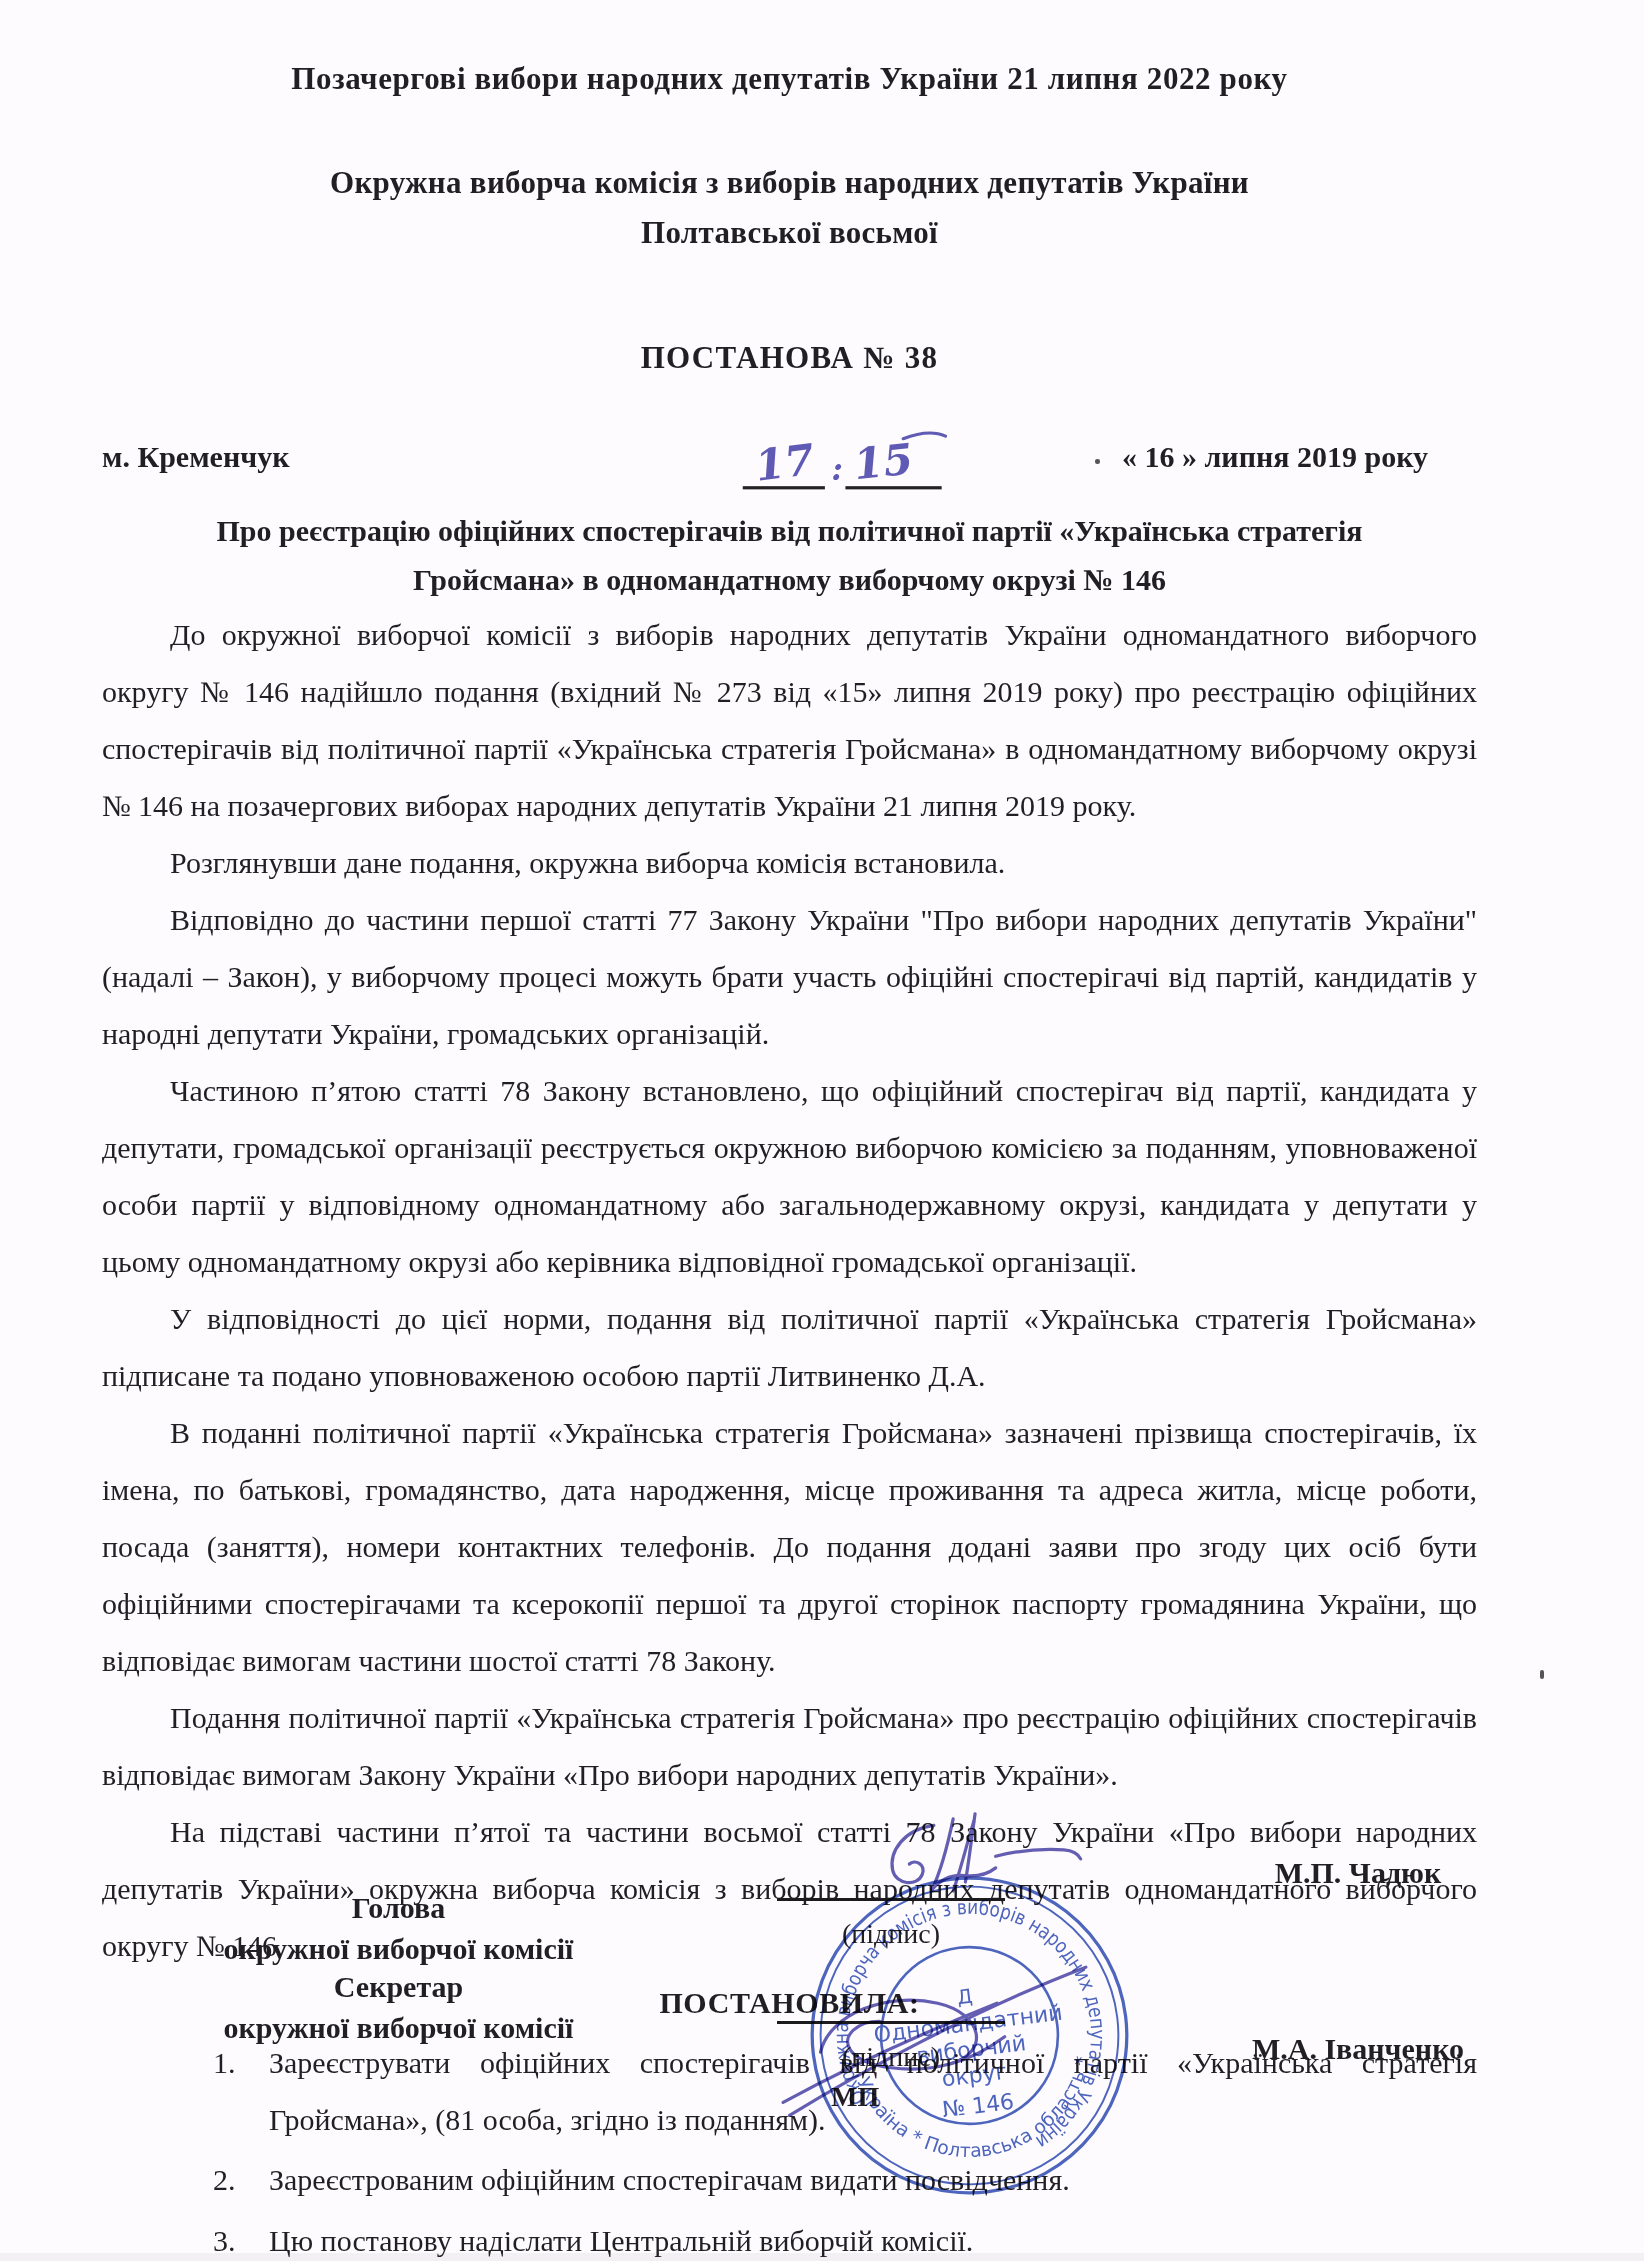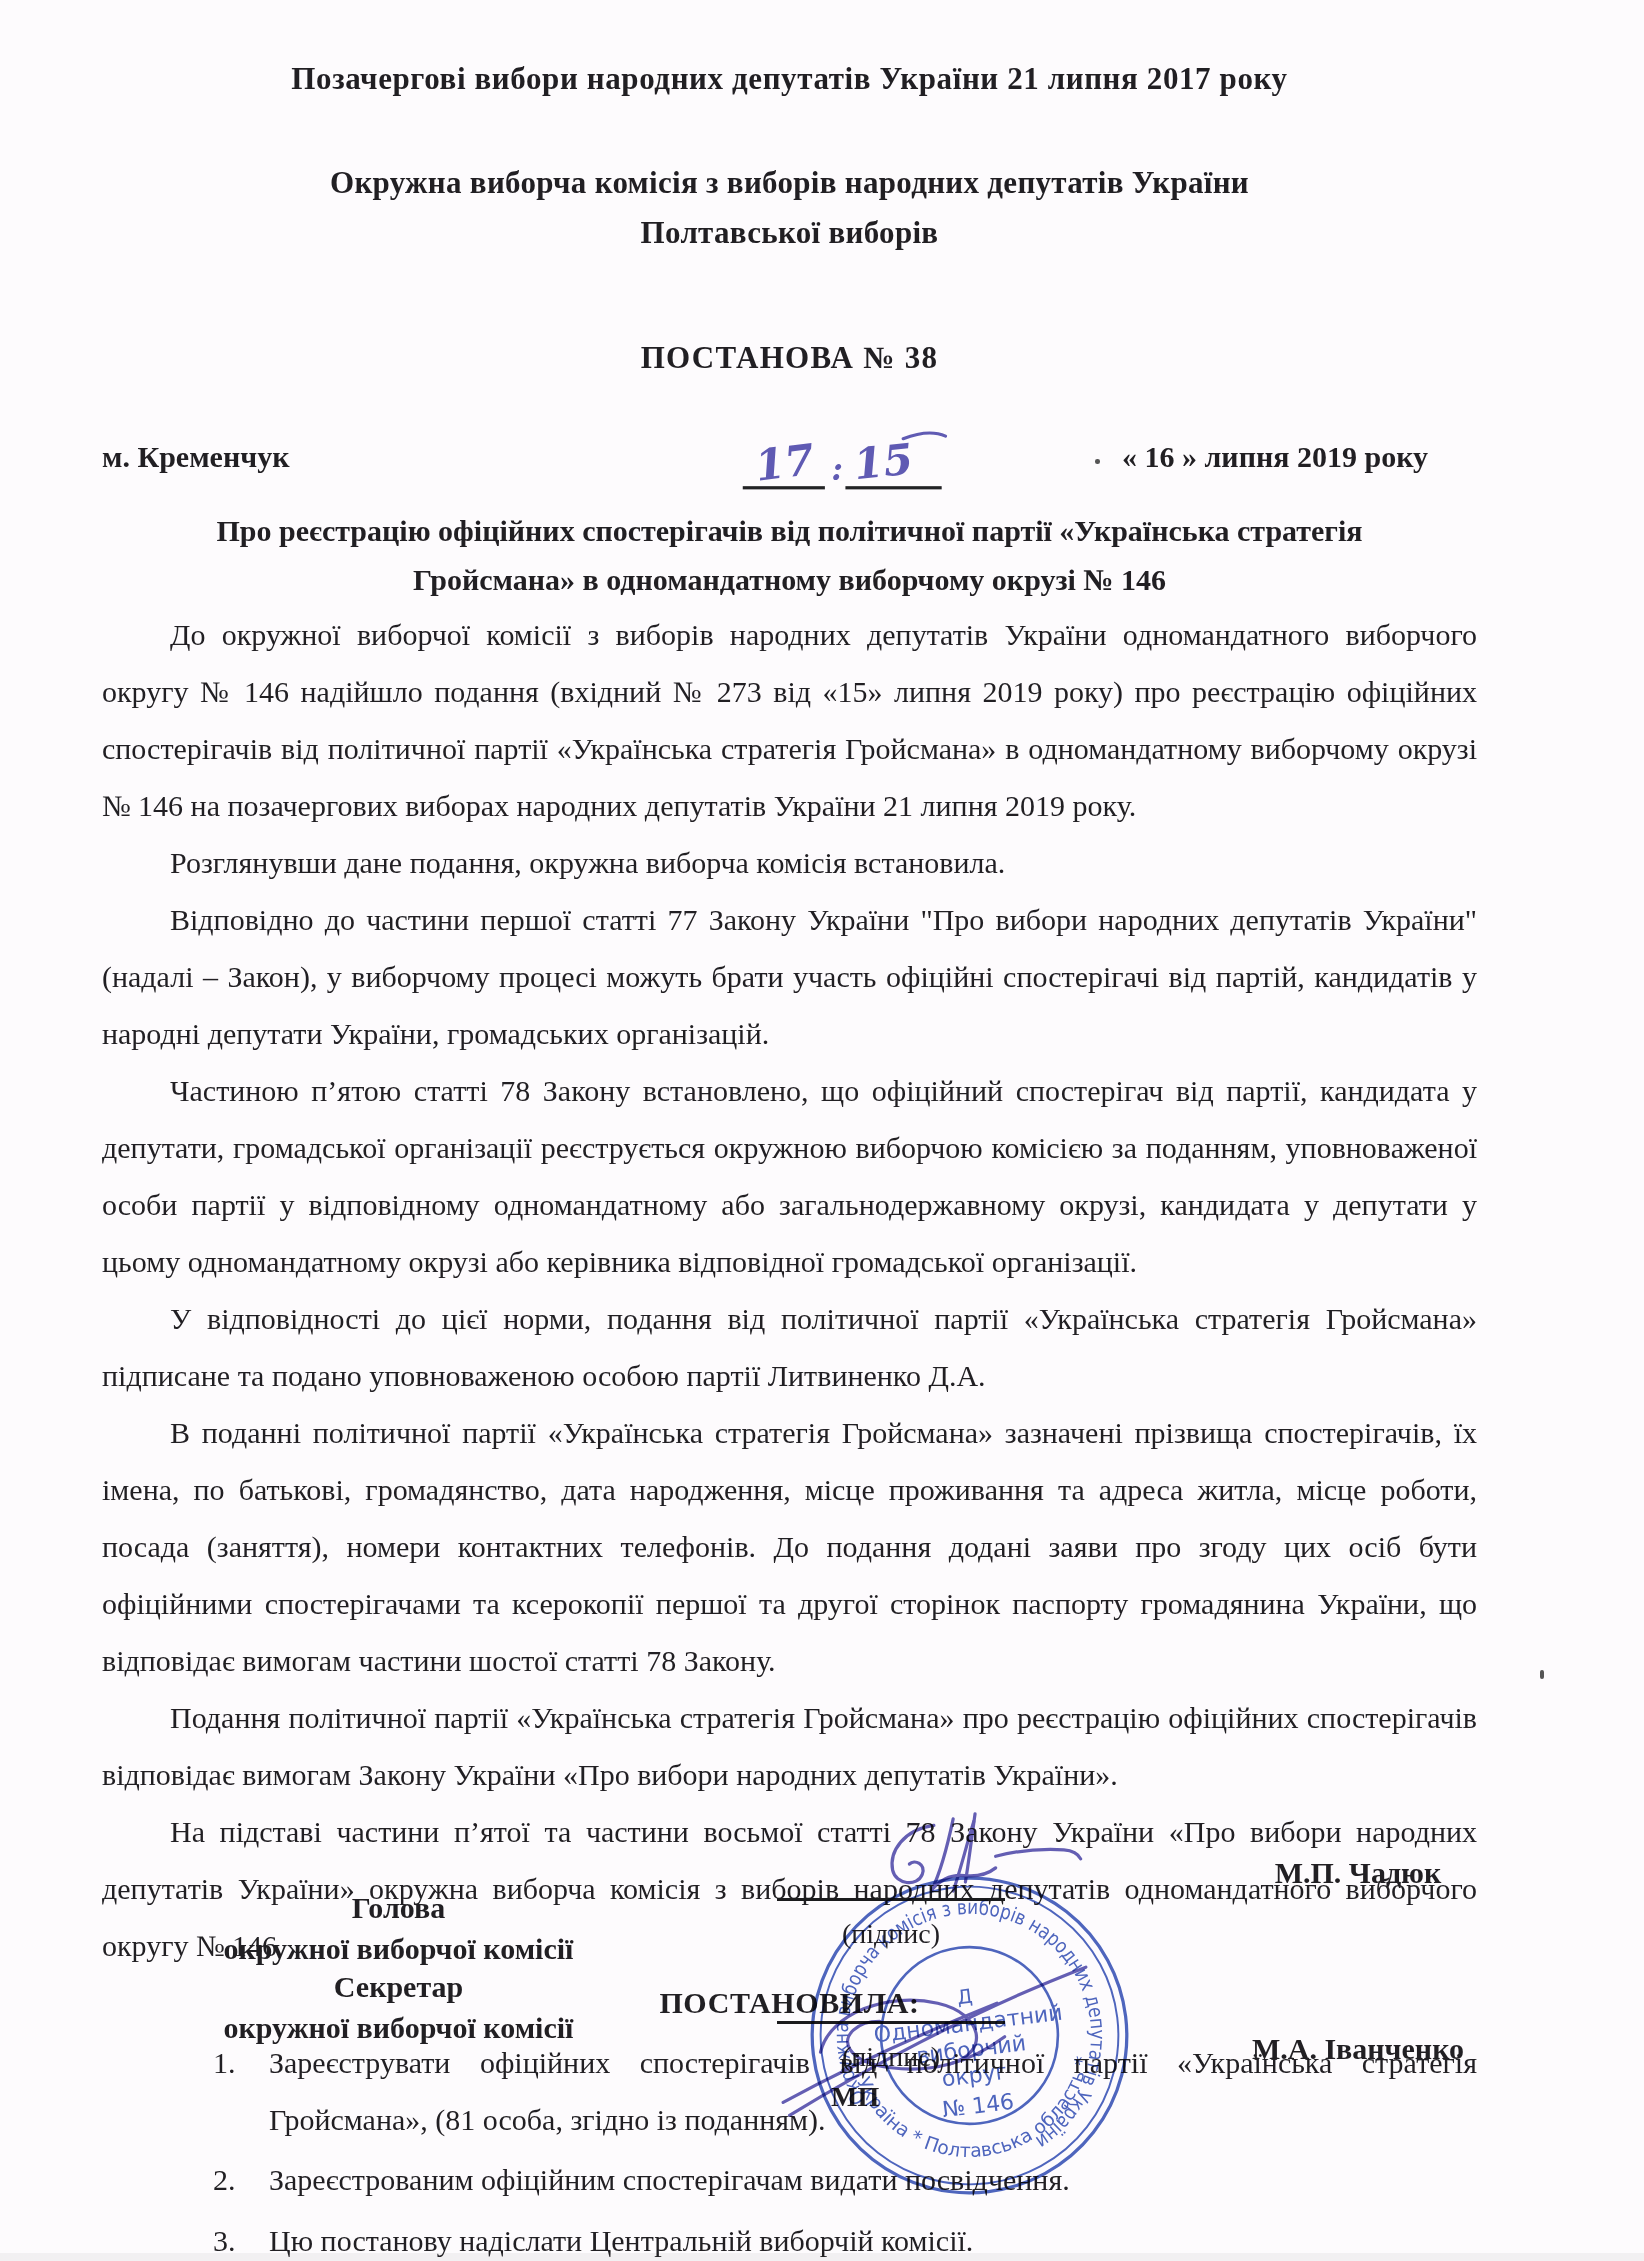--- a/index.html
+++ b/index.html
@@ -50,25 +50,25 @@
   .sig2-svg{left:676px;top:126px;}
   .speck{position:absolute;background:#555;border-radius:50%;z-index:0;}
   .scan-edge{position:absolute;left:0;right:0;bottom:0;height:8.4px;background:rgba(60,60,70,0.06);}
   .stamp-text{font-family:"DejaVu Sans","Liberation Sans",sans-serif;}
 </style>
 </head>
 <body>
 
 <div class="page">
 
-  <div class="banner">Позачергові вибори народних депутатів України 21 липня 2017 року</div>
+  <div class="banner">Позачергові вибори народних депутатів України 21 липня 2022 року</div>
 
   <div class="org">
     <div>Окружна виборча комісія з виборів народних депутатів України</div>
-    <div>Полтавської виборів</div>
+    <div>Полтавської восьмої</div>
   </div>
 
   <div class="doc-title">ПОСТАНОВА № 38</div>
 
   <div class="dateline">
     <span class="place">м. Кременчук</span>
 
     <svg class="time-svg" width="213" height="77" viewBox="0 0 330 120" style="font-size:46px">
       <rect x="8" y="100" width="128" height="5" fill="#232325"></rect>
       <rect x="168" y="100" width="150" height="5" fill="#232325"></rect>

